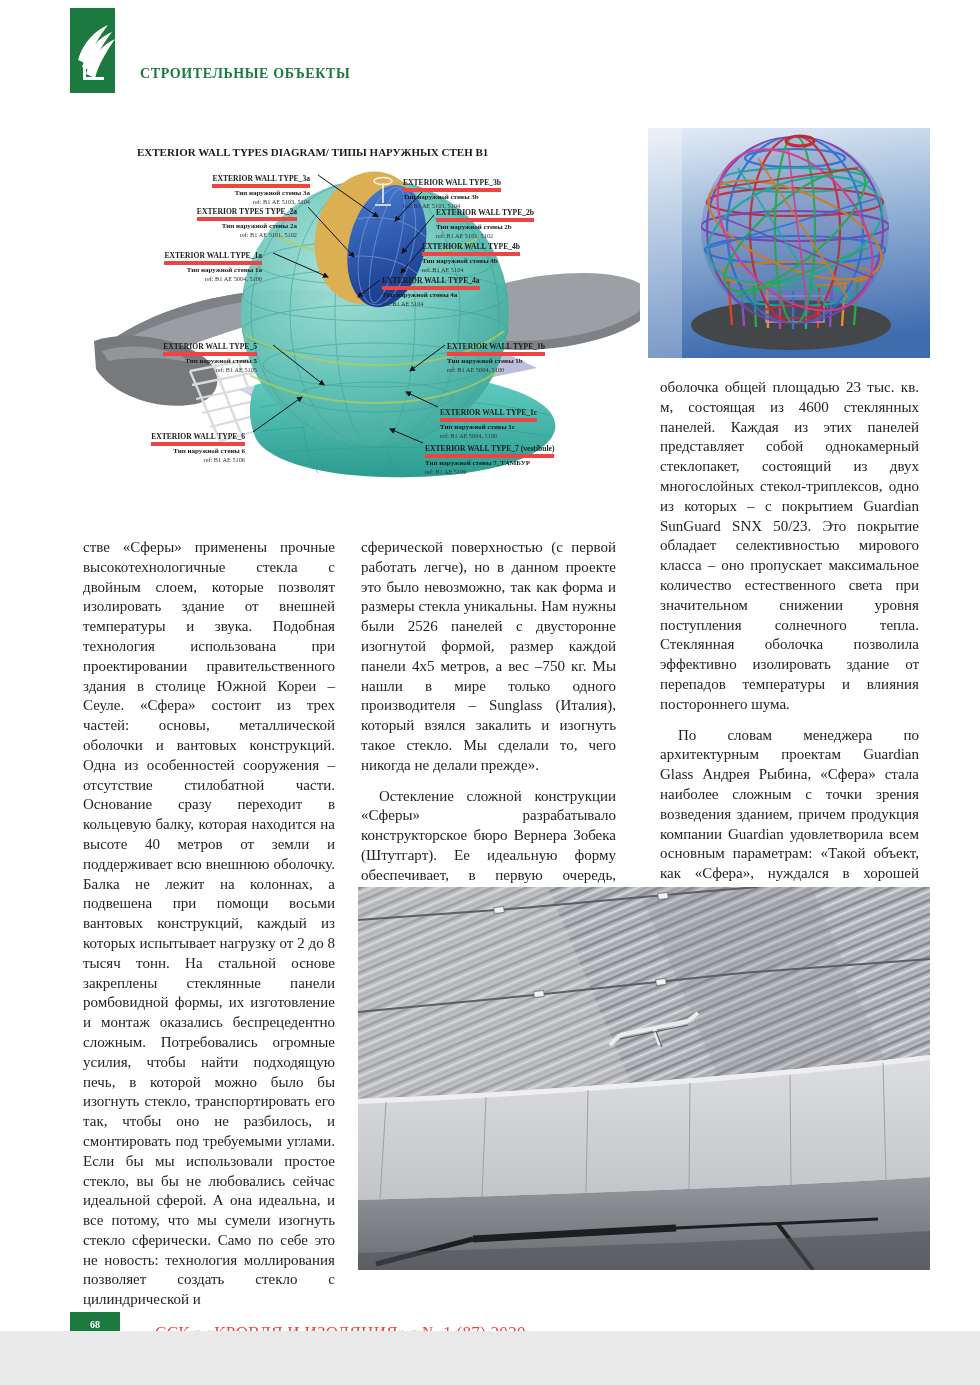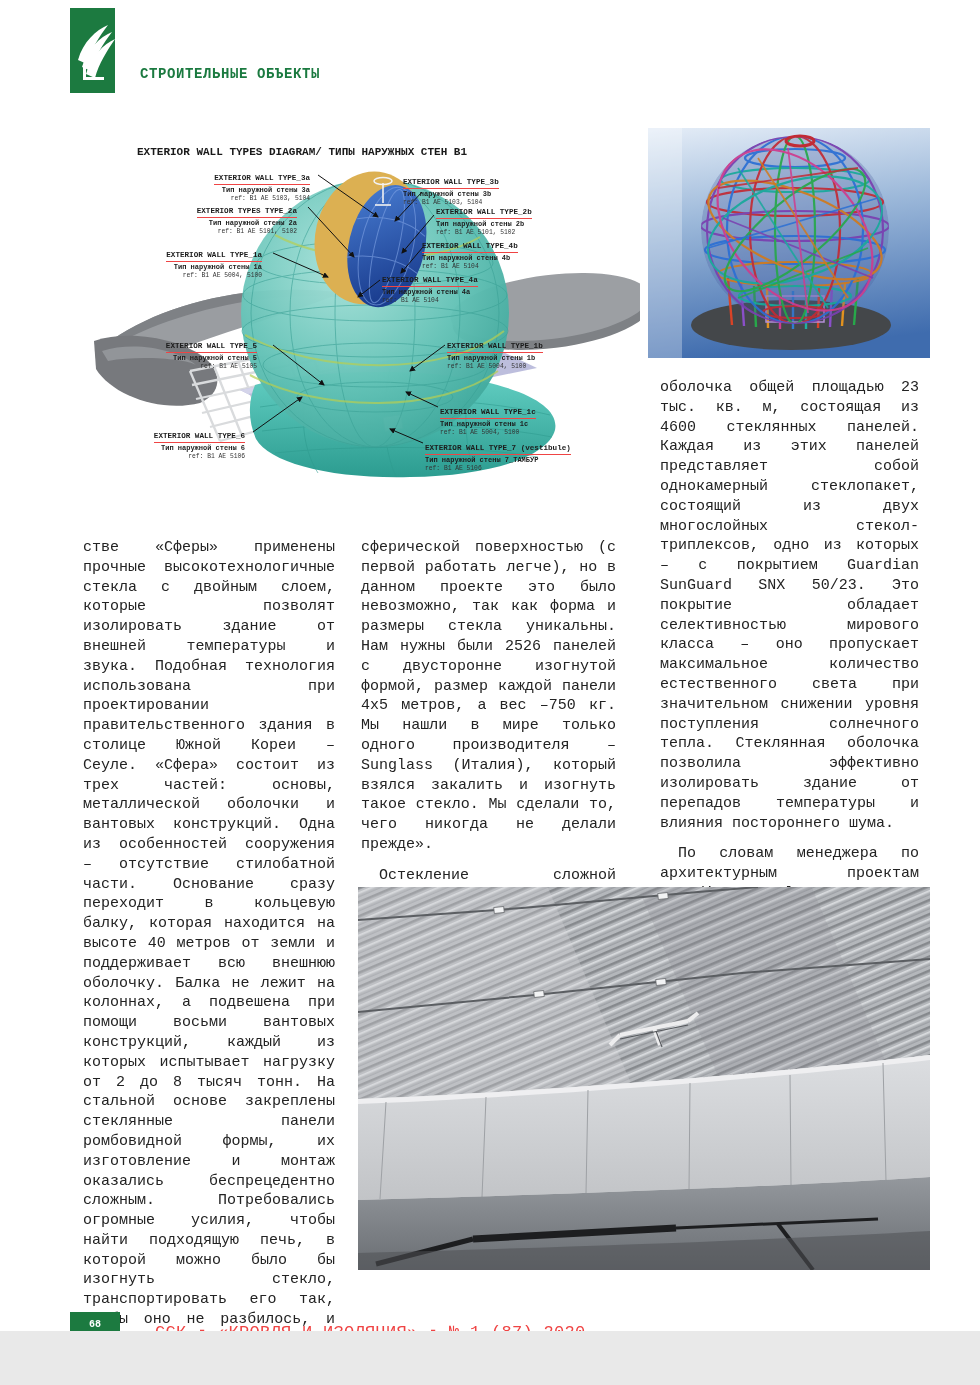--- a/index.html
+++ b/index.html
@@ -1,27 +1,27 @@
 <!DOCTYPE html>
 <html><head>
 <meta charset="utf-8">
 <style>
   html,body{margin:0;padding:0;background:#e9e9e9;}
   .page{position:relative;width:980px;height:1331px;background:#ffffff;overflow:hidden;
-        font-family:Liberation Mono, monospace;}
+        font-family:Liberation Serif, serif;}
   
   .logo-box{position:absolute;left:70px;top:8px;width:45px;height:85px;background:#1c7a40;}
   .section-header{position:absolute;left:140px;top:66px;font-size:14px;font-weight:bold;
         letter-spacing:.6px;color:#1b7a40;}
   
   .diagram{position:absolute;left:90px;top:145px;width:550px;height:372px;}
   .diagram-title{position:absolute;left:47px;top:1px;font-size:11px;font-weight:bold;color:#1a1a1a;}
   .d-art{position:absolute;left:0;top:0;}
   .dlabel{position:absolute;color:#1c1c1c;white-space:nowrap;}
-  .dlabel .en{font-weight:bold;font-size:7.6px;line-height:9px;border-bottom:1px solid #ef4444;padding-bottom:1px;display:inline-block;}
+  .dlabel .en{font-weight:bold;font-size:7.6px;line-height:9px;border-bottom:4px solid #ef4444;padding-bottom:1px;display:inline-block;}
   .dlabel .ru{font-weight:bold;font-size:7px;line-height:8.5px;margin-top:1px;}
   .dlabel .ref{font-size:6.3px;line-height:7.5px;color:#333;}
   .dlabel.r{text-align:right;}
   .dlabel.l{text-align:left;}
   
   .sphere-img{position:absolute;left:648px;top:128px;width:282px;height:230px;}
   
   .col{position:absolute;font-size:15px;line-height:19.8px;text-align:justify;color:#232323;}
   .col p{margin:11px;}
   .col p.ind{text-indent:18px;}

